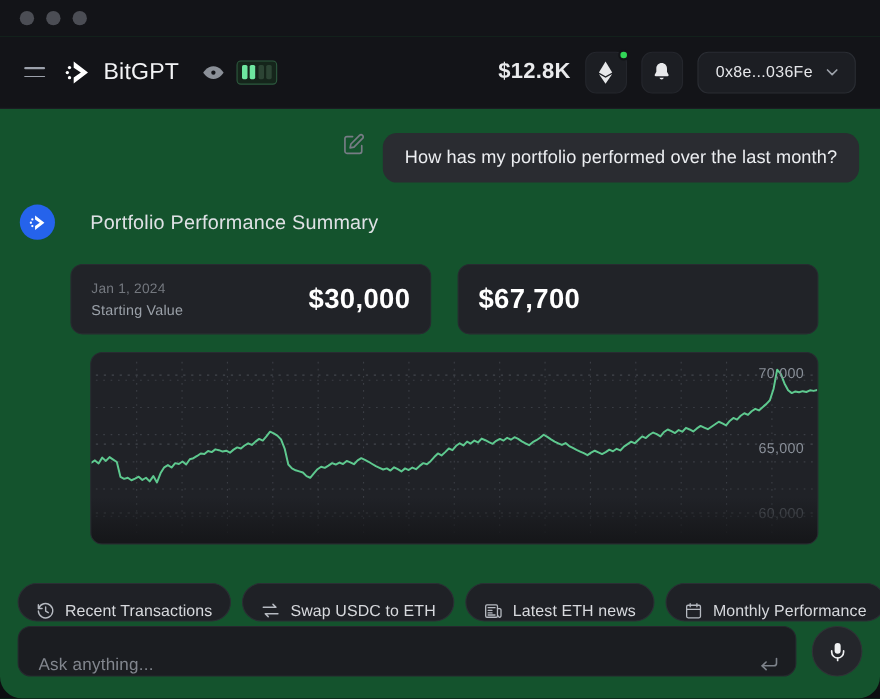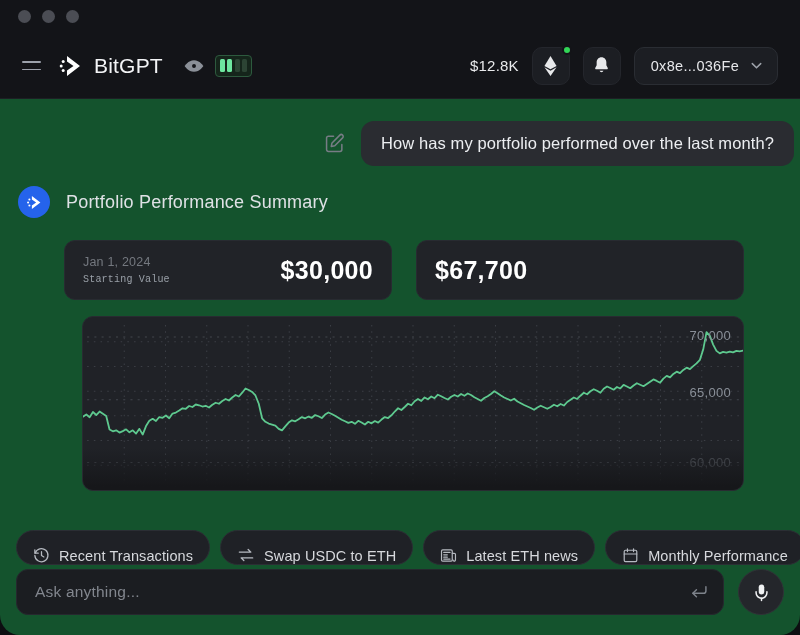--- a/index.html
+++ b/index.html
@@ -49,21 +49,21 @@
     margin-left: 10px;
     display: flex; align-items: center; gap: 2.5px;
     padding: 3.5px 4px;
     border: 1px solid #2d5a3e; border-radius: 4px;
     background: #15251b;
   }
   .signal i { width: 5px; height: 13px; border-radius: 1.5px; background: #2c4434; display:block; }
   .signal i.on { background: #6ee7a0; }
 
   .header-right { margin-left: auto; display: flex; align-items: center; gap: 13px; }
-  .balance { font-size: 15px; color: #e9eaec; letter-spacing: .2px; }
+  .balance { font-size: 20px; color: #e9eaec; letter-spacing: .2px; font-weight: bold; }
   .icon-btn {
     position: relative;
     width: 38px; height: 38px; border-radius: 10px;
     background: #1c1e23; border: 1px solid #24262c;
     display: flex; align-items: center; justify-content: center;
     cursor: pointer; color: #e7e8ea;
   }
   .green-dot {
     position: absolute; top: -3px; right: -3px;
     width: 10px; height: 10px; border-radius: 50%;
@@ -76,47 +76,47 @@
     cursor: pointer;
     justify-content: space-between;
   }
   .wallet-addr { font-size: 14.5px; color: #e6e7ea; letter-spacing: .3px; }
   .chev { color: #9da2aa; }
 
   
   .content { flex: 1 1 auto; position: relative; overflow: hidden; }
 
   .user-row {
-    display: flex; align-items: center; justify-content: flex-end;
-    gap: 16px; padding: 22px 6px 0 0;
+    display: flex; align-items: flex-start; justify-content: flex-end;
+    gap: 16px; padding: 22px 19px 0 0;
   }
   .edit-icon { color: #777c85; cursor: pointer; }
   .bubble {
     background: #2a2c31; border-radius: 13px;
     padding: 13px 20px; max-width: 440px;
     font-size: 16.5px; color: #eceef1; letter-spacing: .1px;
   }
 
   .assistant { padding: 20px 0 0 18px; }
-  .assist-head { display: flex; align-items: center; gap: 16px; }
+  .assist-head { display: flex; align-items: center; gap: 32px; }
   .avatar {
     width: 32px; height: 32px; border-radius: 50%;
     background: #2563eb; display: flex; align-items: center; justify-content: center;
     flex: 0 0 32px;
   }
   .assist-title { font-size: 18px; color: #dfe1e5; letter-spacing: .2px; }
 
   .cards { display: flex; gap: 24px; margin: 22px 0 0 46px; padding-right: 56px; }
   .card {
     flex: 1 1 0; background: #212328; border: 1px solid #282b31;
     border-radius: 11px; padding: 14px 18px;
     display: flex; align-items: center; justify-content: space-between;
   }
   .card-label-top { font-size: 12.5px; color: #74787f; margin-bottom: 5px; letter-spacing:.2px;}
-  .card-label-sub { font-size: 10px; color: #9aa0a8; letter-spacing:.2px;font-family:Liberation Mono, monospace;}
+  .card-label-sub { font-size: 13px; color: #9aa0a8; letter-spacing:.2px;}
   .card-value { font-size: 25px; color: #ffffff; font-weight: 600; letter-spacing: .3px; }
 
   
   .chart-card {
     margin: 16px 0 0 64px; margin-right: 56px;
     height: 175px; position: relative;
     background: #202227; border: 1px solid #282b31;
     border-radius: 11px; overflow: hidden;
   }
   .chart-card::after {
@@ -147,21 +147,21 @@
 
   
   .composer {
     position: absolute; left: 0; right: 0; bottom: 0;
     height: 70px; display: flex; align-items: center;
     gap: 14px; padding: 0 16px 16px 16px;
   }
   .input-wrap {
     flex: 1 1 auto; height: 46px;
     background: #1b1d21; border: 1px solid #26282e; border-radius: 12px;
-    display: flex; align-items: center; padding: 0 14px 0 18px;
+    display: flex; align-items: flex-end; padding: 0 14px 0 18px;
   }
   .input-wrap input {
     flex: 1 1 auto; background: transparent; border: 0; outline: 0;
     font-family: "Liberation Sans", sans-serif;
     font-size: 15.5px; color: #e5e7ea; letter-spacing: .2px;
   }
   .input-wrap input::placeholder { color: #82868e; }
   .enter-icon { color: #7e838b; flex: 0 0 auto; }
   .mic-btn {
     width: 46px; height: 46px; border-radius: 50%;
@@ -296,21 +296,21 @@
               <line x1="4" x2="636" y1="100" y2="100"></line>
               <line x1="4" x2="636" y1="125" y2="125"></line>
               <line x1="4" x2="636" y1="150" y2="150"></line>
             </g>
             <line x1="4" x2="636" y1="20.28985507246375" y2="20.28985507246375" stroke="#42464d" stroke-width="1" stroke-dasharray="2 5"></line>
             <line x1="4" x2="636" y1="83.69565217391305" y2="83.69565217391305" stroke="#42464d" stroke-width="1" stroke-dasharray="2 5"></line>
             <line x1="4" x2="636" y1="147.1014492753623" y2="147.1014492753623" stroke="#42464d" stroke-width="1" stroke-dasharray="2 5"></line>
             <path d="M0.00 100.82 L3.22 98.66 L6.43 101.45 L9.65 96.12 L12.86 99.17 L16.08 95.62 L19.30 97.90 L22.51 100.18 L25.73 113.88 L28.94 115.65 L32.16 114.64 L35.38 116.92 L38.59 115.40 L41.81 113.62 L45.03 116.67 L48.24 114.64 L51.46 117.93 L54.67 113.12 L57.89 118.95 L61.11 110.33 L64.32 105.00 L67.54 102.97 L70.75 105.25 L73.97 101.20 L77.19 101.96 L80.40 99.67 L83.62 102.46 L86.83 97.64 L90.05 96.63 L93.27 94.60 L96.48 92.32 L99.70 92.83 L102.91 90.04 L106.13 91.05 L109.35 88.51 L112.56 89.28 L115.78 90.54 L118.99 89.78 L122.21 91.56 L125.43 88.77 L128.64 86.74 L131.86 87.75 L135.08 84.96 L138.29 82.93 L141.51 84.46 L144.72 81.41 L147.94 78.88 L151.16 80.40 L154.37 76.59 L157.59 72.28 L160.80 73.80 L164.02 75.83 L167.24 79.38 L170.45 87.75 L173.67 102.46 L176.88 106.01 L180.10 107.79 L183.32 108.80 L186.53 109.82 L189.75 113.12 L192.96 114.64 L196.18 110.58 L199.40 106.78 L202.61 104.49 L205.83 105.51 L209.05 103.48 L212.26 101.20 L215.48 102.46 L218.69 100.69 L221.91 101.96 L225.13 99.17 L228.34 100.43 L231.56 102.21 L234.77 98.66 L237.99 96.63 L241.21 98.15 L244.42 99.93 L247.64 101.96 L250.85 103.99 L254.07 105.51 L257.29 107.03 L260.50 106.01 L263.72 108.04 L266.93 105.00 L270.15 106.78 L273.37 108.80 L276.58 106.01 L279.80 107.54 L283.02 105.25 L286.23 106.78 L289.45 103.73 L292.66 101.20 L295.88 102.21 L299.10 99.42 L302.31 95.62 L305.53 92.32 L308.74 94.09 L311.96 91.05 L315.18 87.75 L318.39 89.28 L321.61 85.22 L324.82 82.93 L328.04 84.96 L331.26 81.41 L334.47 83.19 L337.69 80.40 L340.90 82.17 L344.12 78.62 L347.34 80.14 L350.55 81.92 L353.77 83.44 L356.98 80.65 L360.20 78.88 L363.42 80.40 L366.63 77.86 L369.85 79.64 L373.07 77.36 L376.28 78.88 L379.50 81.16 L382.71 82.93 L385.93 84.71 L389.15 81.92 L392.36 80.14 L395.58 77.86 L398.79 75.07 L402.01 77.10 L405.23 79.38 L408.44 81.41 L411.66 82.93 L414.87 84.46 L418.09 82.68 L421.31 85.47 L424.52 87.25 L427.74 89.02 L430.95 90.54 L434.17 92.07 L437.39 93.84 L440.60 91.56 L443.82 89.78 L447.04 91.30 L450.25 92.83 L453.47 91.05 L456.68 88.77 L459.90 90.29 L463.12 88.01 L466.33 89.53 L469.55 85.98 L472.76 83.70 L475.98 81.41 L479.20 82.93 L482.41 79.64 L485.63 76.59 L488.84 78.12 L492.06 75.07 L495.28 73.04 L498.49 74.57 L501.71 76.59 L504.92 72.54 L508.14 70.25 L511.36 71.78 L514.57 73.55 L517.79 70.76 L521.01 72.28 L524.22 68.73 L527.44 70.25 L530.65 72.03 L533.87 69.24 L537.09 66.96 L540.30 68.48 L543.52 70.00 L546.73 67.72 L549.95 65.43 L553.17 63.15 L556.38 64.67 L559.60 66.45 L562.81 62.39 L566.03 59.60 L569.25 61.12 L572.46 57.57 L575.68 55.29 L578.89 56.81 L582.11 53.51 L585.33 51.23 L588.54 52.75 L591.76 49.71 L594.97 46.92 L598.19 43.37 L601.41 32.97 L604.62 15.22 L607.84 19.02 L611.06 27.90 L614.27 34.24 L617.49 36.78 L620.70 35.25 L623.92 36.01 L627.14 35.00 L630.35 35.76 L633.57 34.24 L636.78 34.75 L640.00 33.99 " fill="none" stroke="#5ec98f" stroke-width="1.8" stroke-linejoin="round" stroke-linecap="round" vector-effect="non-scaling-stroke"></path>
           </svg>
         <div class="ylab" id="yl0" style="top: 11.2899px;">70,000</div>
-        <div class="ylab" id="yl1" style="top: 68px;">65,000</div>
+        <div class="ylab" id="yl1" style="top: 79px;">65,000</div>
         <div class="ylab" id="yl2" style="top: 138.101px; opacity: 0.45;">60,000</div>
       </div>
     </div>
 
     <div class="chips">
       <div class="chip">
         <svg width="17" height="17" viewBox="0 0 20 20" fill="none" stroke="currentColor" stroke-width="1.5" stroke-linecap="round" stroke-linejoin="round">
           <path d="M2.6 7.2A7.7 7.7 0 1 1 2.2 10"></path>
           <path d="M2.2 3.3v4h4"></path>
           <path d="M10 5.6V10l2.8 1.7"></path>

